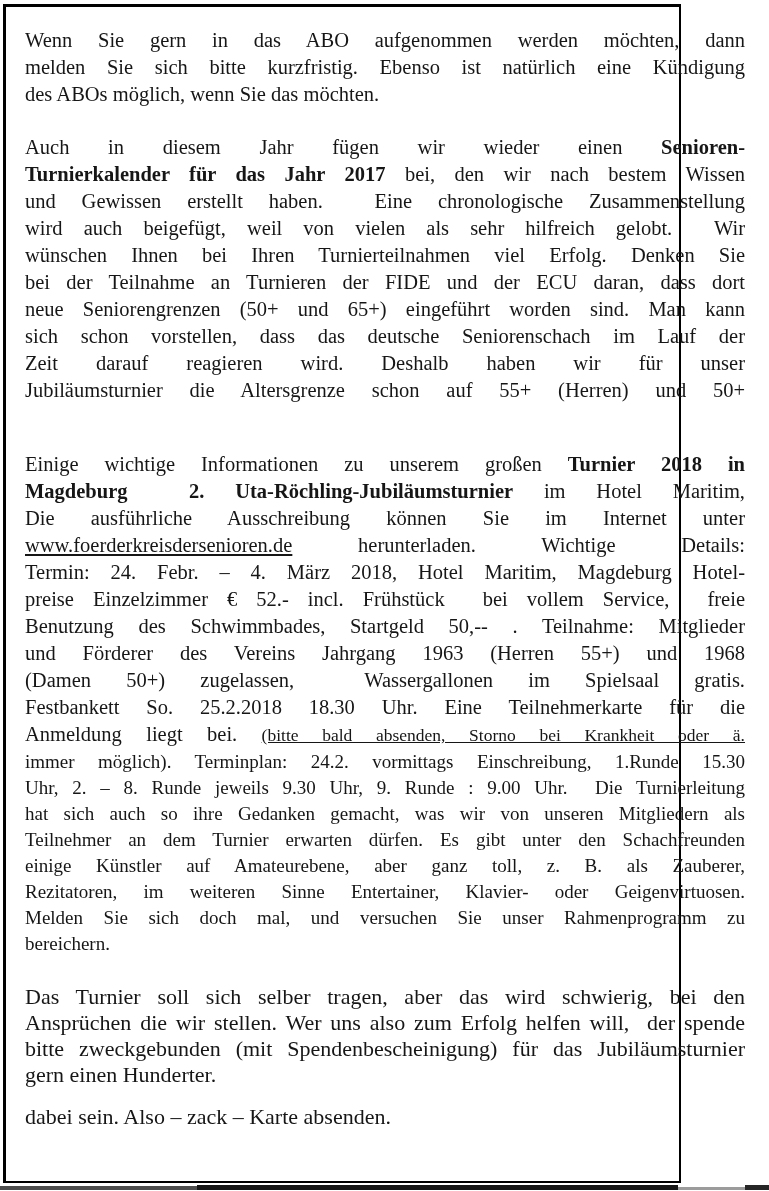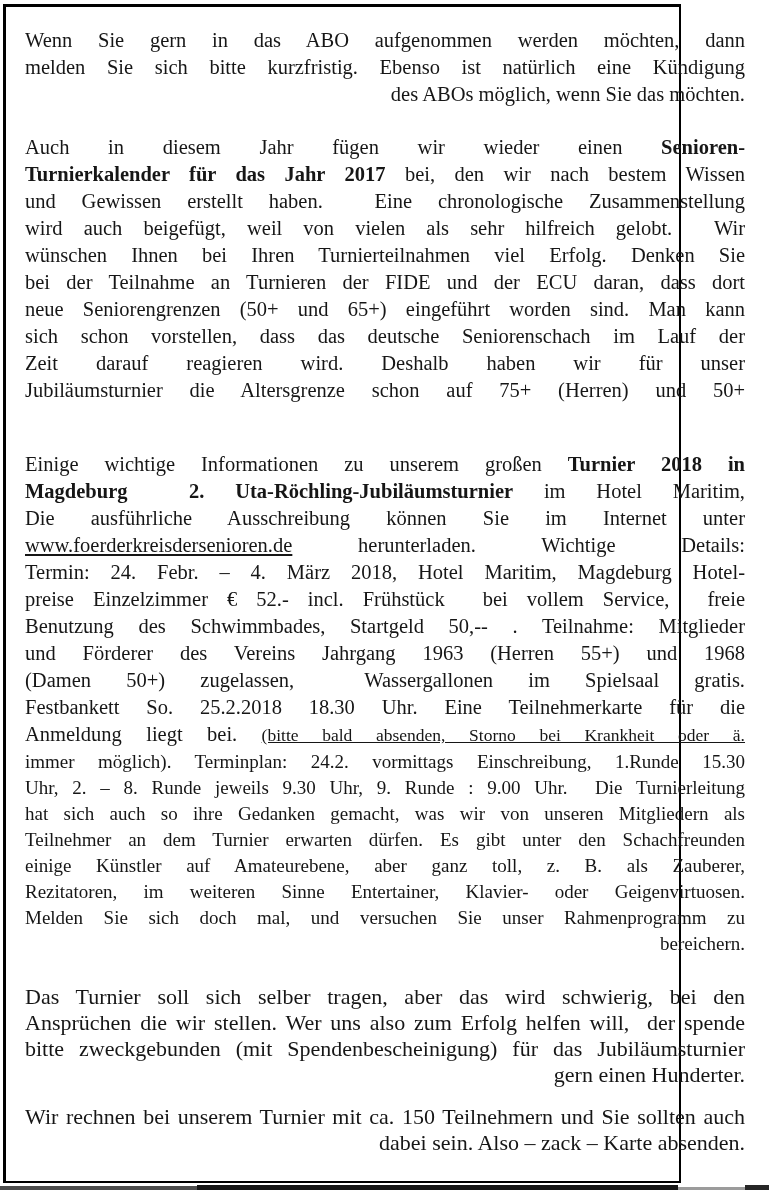--- a/index.html
+++ b/index.html
@@ -25,21 +25,21 @@
   .para { margin: 0; }
   #doc .para + .para { margin-top: 26px; }
   #doc .para:nth-child(3) { margin-top: 47px; }
   #doc .para:nth-child(4) { margin-top: 27px; }
   #doc .para:nth-child(5) { margin-top: 16px; }
 
   .size-normal .line { font-size: 20.5px; line-height: 27px; }
   .size-normal .line.ln-sm { font-size: 19px; line-height: 26px; }
   .size-mid .line { font-size: 22px; line-height: 26px; }
 
-  .line { text-align: right; white-space: normal; }
+  .line { text-align: left; white-space: normal; }
   .jl { text-align: justify; text-align-last: justify; -moz-text-align-last: justify; }
 
   .seg-b { font-weight: 700; }
   .seg-u { text-decoration: underline; }
   .seg-sm { font-size: 17.5px; text-decoration: underline; }
 
   .scanline { position: absolute; }
   .scanline.s1 { left: 0px;   top: 1186px; width: 197px; height: 4px; background: #4d4d4d; }
   .scanline.s2 { left: 197px; top: 1185px; width: 481px; height: 5px; background: #161616; }
   .scanline.s3 { left: 678px; top: 1187px; width: 67px;  height: 3px; background: #9b9b9b; }
@@ -58,21 +58,21 @@
       <div class="para size-normal">
         <div class="line jl"><span>Auch in diesem Jahr fügen wir wieder einen </span><span class="seg-b">Senioren-</span></div>
         <div class="line jl"><span class="seg-b">Turnierkalender für das Jahr 2017</span><span> bei, den wir nach bestem Wissen</span></div>
         <div class="line jl"><span>und Gewissen erstellt haben.&nbsp; Eine chronologische Zusammenstellung</span></div>
         <div class="line jl"><span>wird auch beigefügt, weil von vielen als sehr hilfreich gelobt.&nbsp; Wir</span></div>
         <div class="line jl"><span>wünschen Ihnen bei Ihren Turnierteilnahmen viel Erfolg. Denken Sie</span></div>
         <div class="line jl"><span>bei der Teilnahme an Turnieren der FIDE und der ECU daran, dass dort</span></div>
         <div class="line jl"><span>neue Seniorengrenzen (50+ und 65+) eingeführt worden sind. Man kann</span></div>
         <div class="line jl"><span>sich schon vorstellen, dass das deutsche Seniorenschach im Lauf der</span></div>
         <div class="line jl"><span>Zeit darauf reagieren wird. Deshalb haben wir für unser</span></div>
-        <div class="line jl"><span>Jubiläumsturnier die Altersgrenze schon auf 75+ (Herren) und 50+</span></div>
+        <div class="line jl"><span>Jubiläumsturnier die Altersgrenze schon auf 55+ (Herren) und 50+</span></div>
       </div>
       <div class="para size-normal">
         <div class="line jl"><span>Einige wichtige Informationen zu unserem großen </span><span class="seg-b">Turnier 2018 in</span></div>
         <div class="line jl"><span class="seg-b">Magdeburg&nbsp; 2. Uta-Röchling-Jubiläumsturnier</span><span> im Hotel Maritim,</span></div>
         <div class="line jl"><span>Die ausführliche Ausschreibung können Sie im Internet unter</span></div>
         <div class="line jl"><span class="seg-u">www.foerderkreisdersenioren.de</span><span> herunterladen. Wichtige Details:</span></div>
         <div class="line jl"><span>Termin: 24. Febr. – 4. März 2018, Hotel Maritim, Magdeburg Hotel-</span></div>
         <div class="line jl"><span>preise Einzelzimmer € 52.- incl. Frühstück&nbsp; bei vollem Service,&nbsp; freie</span></div>
         <div class="line jl"><span>Benutzung des Schwimmbades, Startgeld 50,-- . Teilnahme: Mitglieder</span></div>
         <div class="line jl"><span>und Förderer des Vereins Jahrgang 1963 (Herren 55+) und 1968</span></div>
@@ -88,21 +88,20 @@
         <div class="line jl ln-sm"><span>Melden Sie sich doch mal, und versuchen Sie unser Rahmenprogramm zu</span></div>
         <div class="line ln-sm"><span>bereichern.</span></div>
       </div>
       <div class="para size-mid">
         <div class="line jl"><span>Das Turnier soll sich selber tragen, aber das wird schwierig, bei den</span></div>
         <div class="line jl"><span>Ansprüchen die wir stellen. Wer uns also zum Erfolg helfen will,&nbsp; der spende</span></div>
         <div class="line jl"><span>bitte zweckgebunden (mit Spendenbescheinigung) für das Jubiläumsturnier</span></div>
         <div class="line"><span>gern einen Hunderter.</span></div>
       </div>
       <div class="para size-mid">
-        <div class="line jl"><span>Wir rechnen bei unserem Turnier mit ca. 150 Teilnehmern und Sie sollten auch</span></div>
         <div class="line"><span>dabei sein. Also – zack – Karte absenden.</span></div>
       </div>
     </div>
 </div>
 
 <div class="scanline s1"></div>
 <div class="scanline s2"></div>
 <div class="scanline s3"></div>
 <div class="scanline s4"></div>
 

